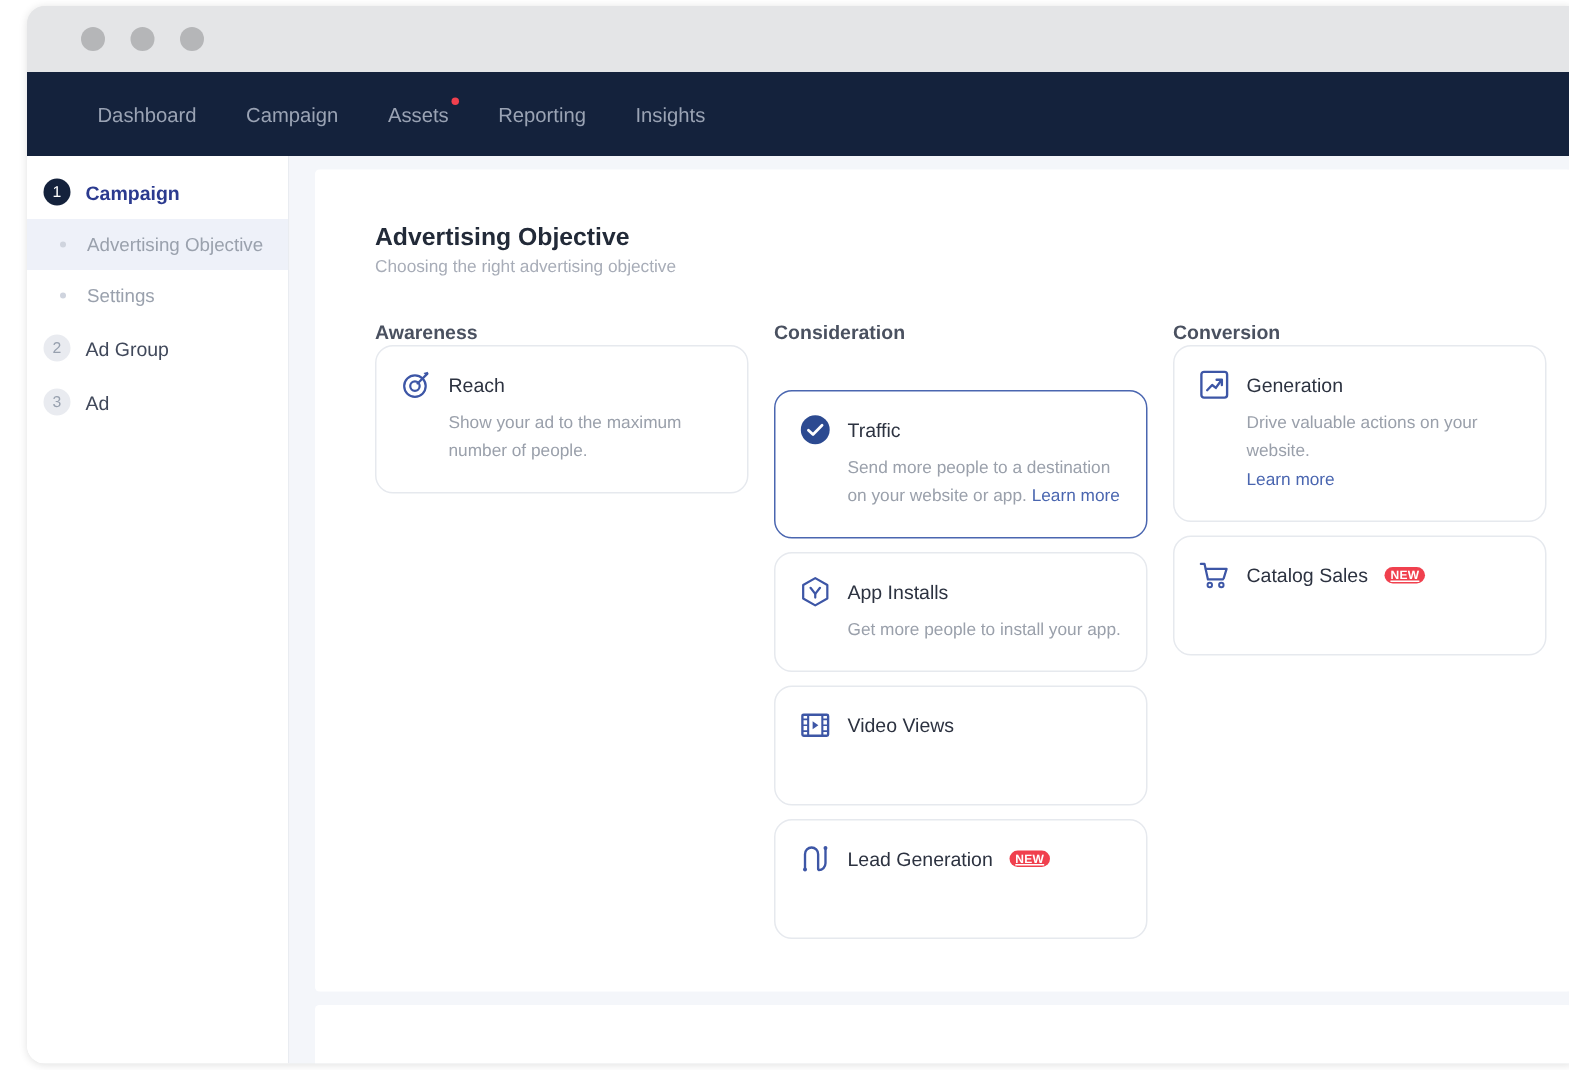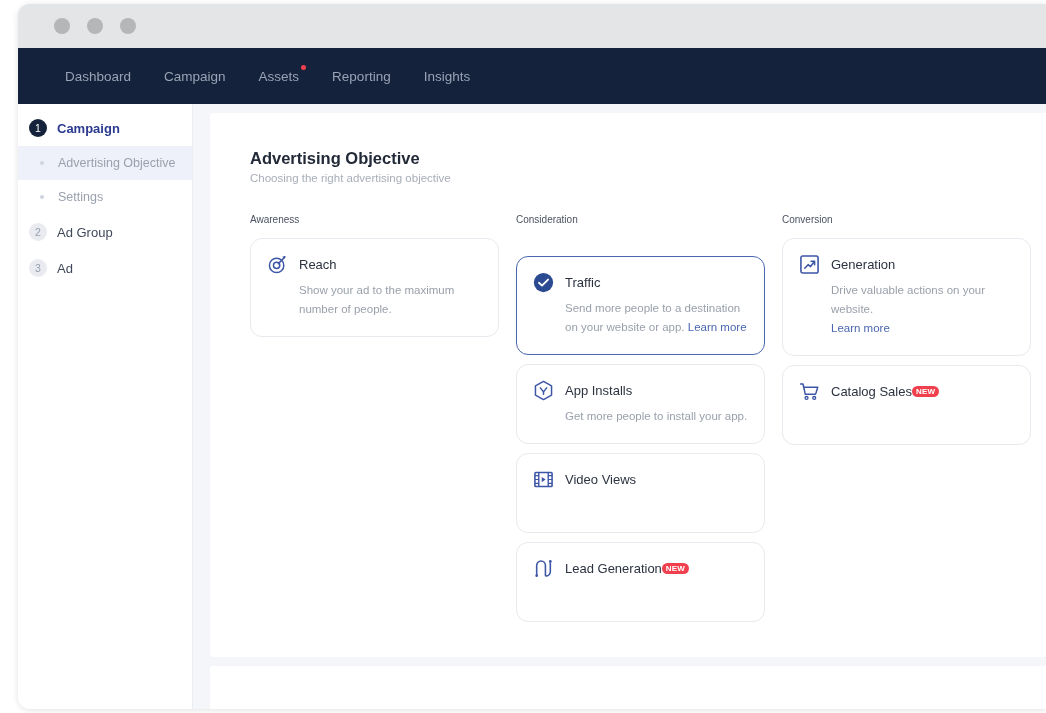--- a/index.html
+++ b/index.html
@@ -118,21 +118,21 @@
     background: #ffffff;
     border-radius: 3px;
     padding: 36px 0 26px 40px;
     margin-bottom: 9px;
   }
   .panel-title { font-size: 16.5px; color: #222a38; font-weight: bold; }
   .panel-sub { font-size: 11.5px; color: #a8adb8; margin-top: 4px; }
 
   .columns { display: flex; margin-top: 30px; gap: 0; }
   .col { width: 267px; margin-right: 17px; }
-  .col-head { font-size: 10px; color: #4a5160; margin-bottom: 13px; }
+  .col-head { font-size: 13px; color: #4a5160; margin-bottom: 1px; font-weight: bold; }
 
   .card {
     border: 1px solid #e6e9ee;
     border-radius: 12px;
     padding: 15px 16px 17px 16px;
     margin-bottom: 9px;
     cursor: pointer;
     background: #ffffff;
     min-height: 80px;
   }
@@ -150,21 +150,22 @@
   }
   .learn { color: #4a66b0; cursor: pointer; }
   .newbadge {
     display: inline-block;
     background: #f0404e; color: #ffffff;
     font-size: 8px; font-weight: bold;
     padding: 1.5px 4px 1px 4px;
     border-radius: 6px;
     vertical-align: 2px;
     letter-spacing: 0.2px;
-    margin-left: 0;
+    margin-left: 11px;
+    text-decoration: underline;
   }
   .panel-bottom {
     background: #ffffff;
     border-radius: 3px;
     height: 48px;
     padding: 18px 0 0 40px;
     font-size: 13px;
     color: #cfd3da;
     overflow: hidden;
   }

